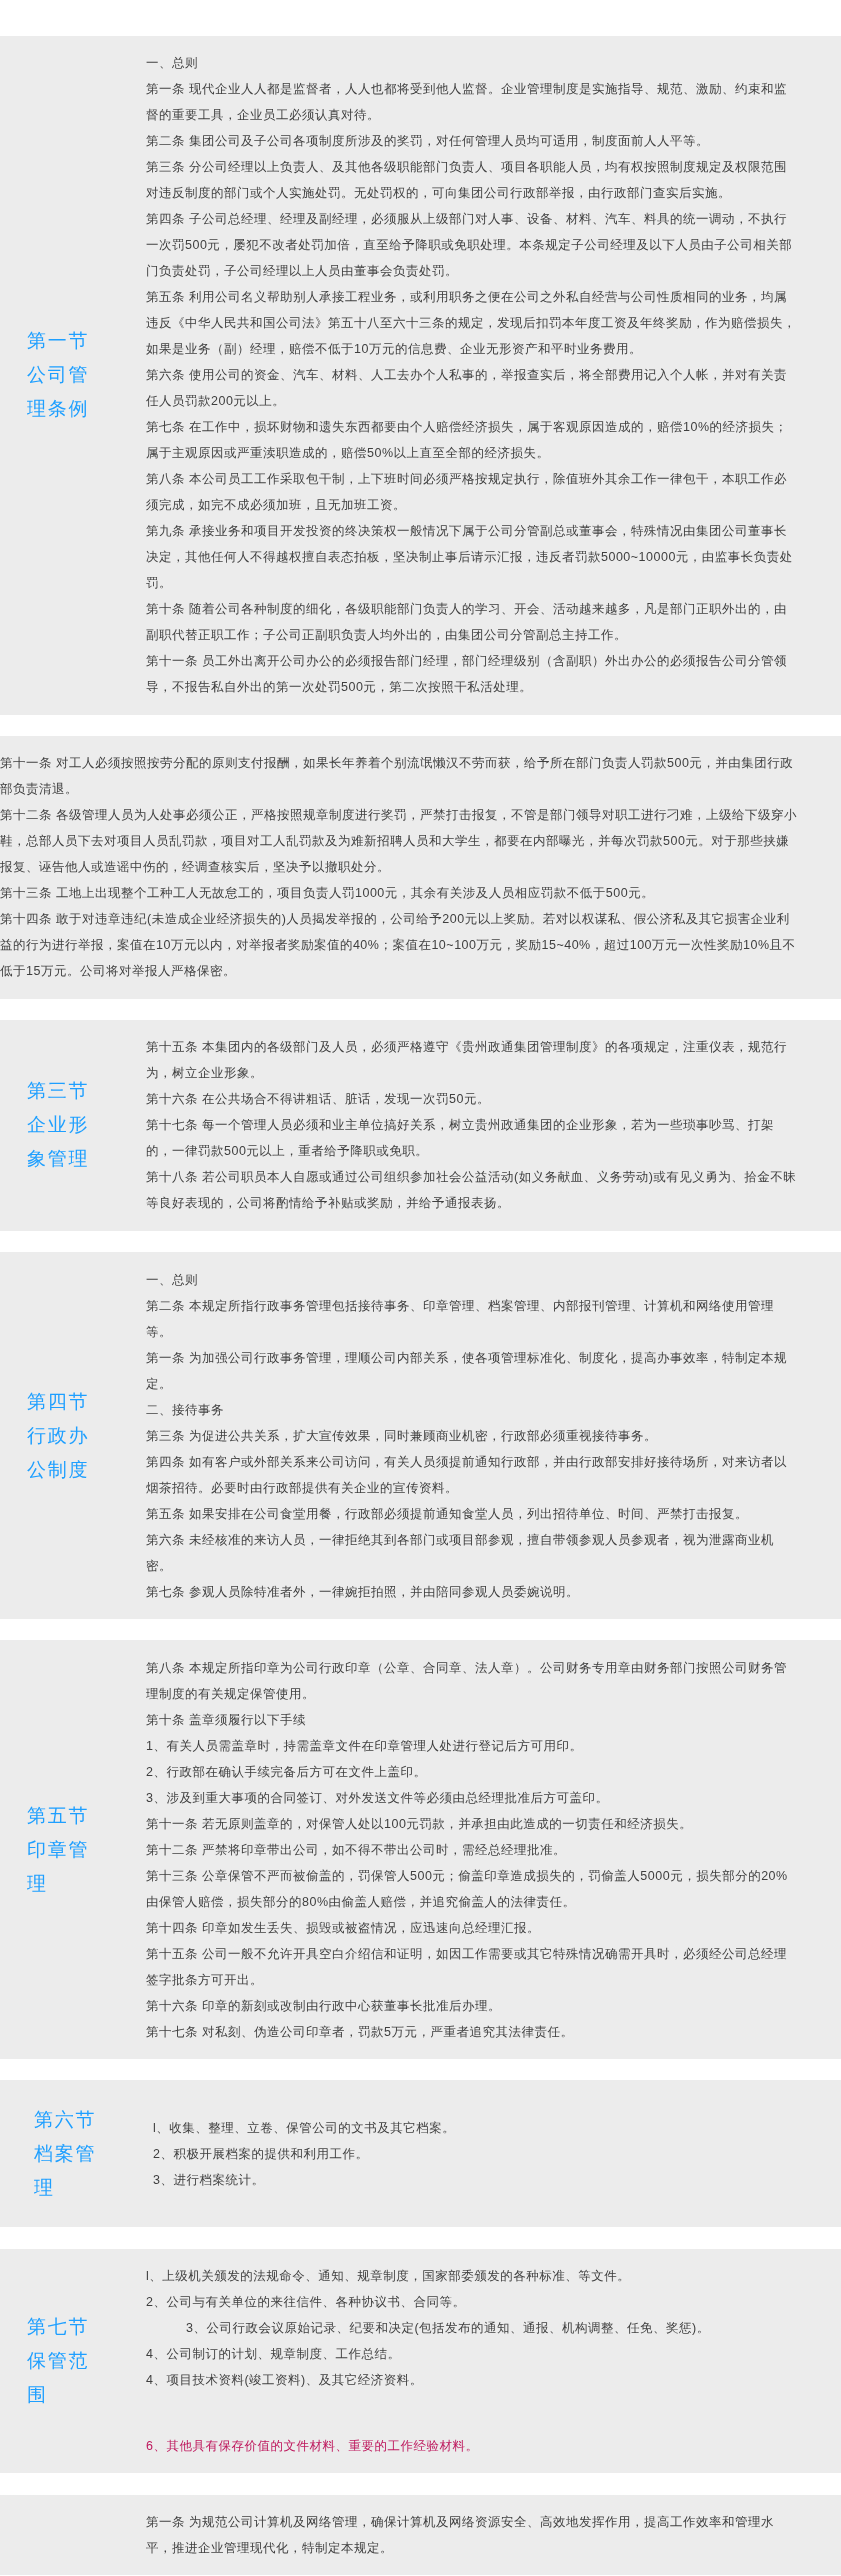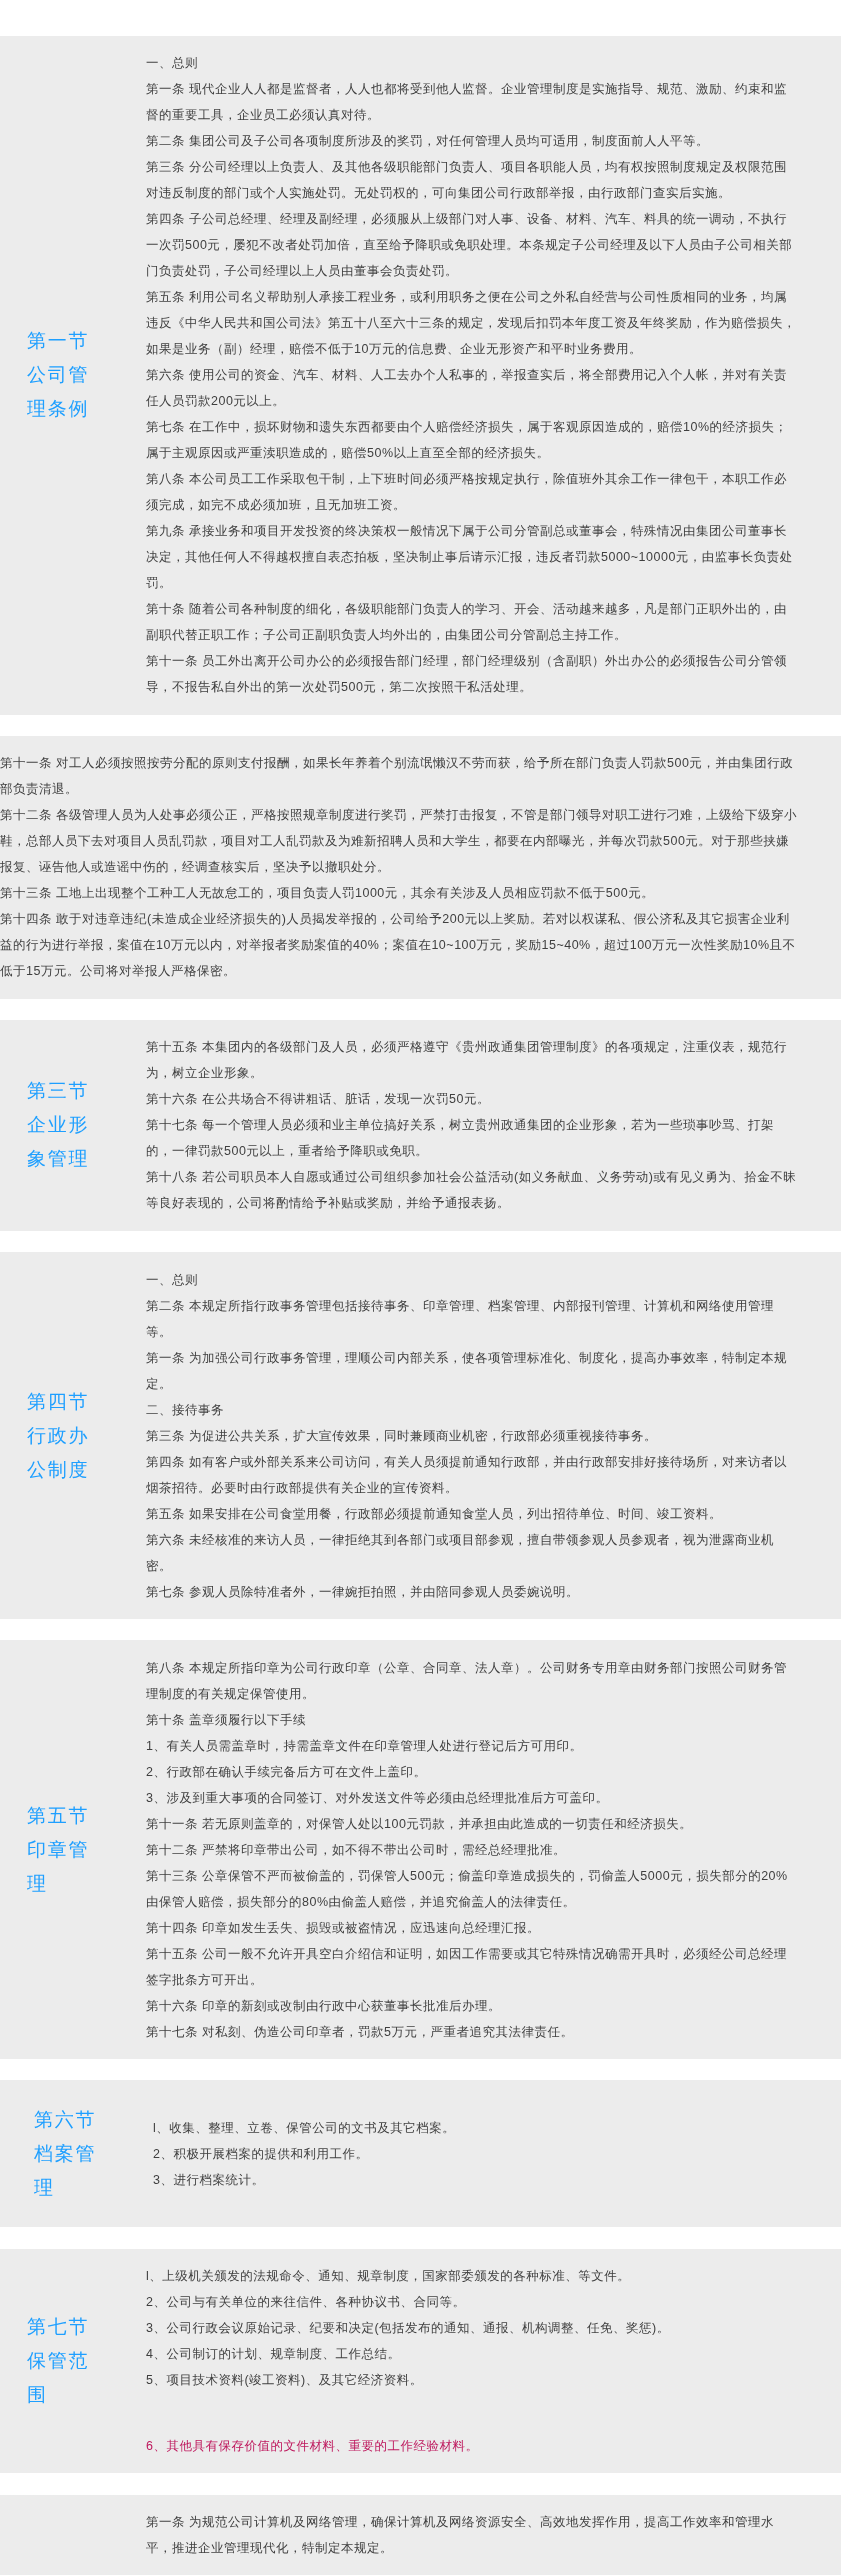--- a/index.html
+++ b/index.html
@@ -103,21 +103,21 @@
     <div class="title-col">
       <div class="section-title" style="color: rgb(30, 159, 255);">第四节 行政办公制度</div>
     </div>
     <div class="content-col">
           <p class="section-paragraph" style="color: rgb(63, 63, 63);">一、总则</p>
           <p class="section-paragraph" style="color: rgb(63, 63, 63);">第二条 本规定所指行政事务管理包括接待事务、印章管理、档案管理、内部报刊管理、计算机和网络使用管理等。</p>
           <p class="section-paragraph" style="color: rgb(63, 63, 63);">第一条 为加强公司行政事务管理，理顺公司内部关系，使各项管理标准化、制度化，提高办事效率，特制定本规定。</p>
           <p class="section-paragraph" style="color: rgb(63, 63, 63);">二、接待事务</p>
           <p class="section-paragraph" style="color: rgb(63, 63, 63);">第三条 为促进公共关系，扩大宣传效果，同时兼顾商业机密，行政部必须重视接待事务。</p>
           <p class="section-paragraph" style="color: rgb(63, 63, 63);">第四条 如有客户或外部关系来公司访问，有关人员须提前通知行政部，并由行政部安排好接待场所，对来访者以烟茶招待。必要时由行政部提供有关企业的宣传资料。</p>
-          <p class="section-paragraph" style="color: rgb(63, 63, 63);">第五条 如果安排在公司食堂用餐，行政部必须提前通知食堂人员，列出招待单位、时间、竣工资料。</p>
+          <p class="section-paragraph" style="color: rgb(63, 63, 63);">第五条 如果安排在公司食堂用餐，行政部必须提前通知食堂人员，列出招待单位、时间、严禁打击报复。</p>
           <p class="section-paragraph" style="color: rgb(63, 63, 63);">第六条 未经核准的来访人员，一律拒绝其到各部门或项目部参观，擅自带领参观人员参观者，视为泄露商业机密。</p>
           <p class="section-paragraph" style="color: rgb(63, 63, 63);">第七条 参观人员除特准者外，一律婉拒拍照，并由陪同参观人员委婉说明。</p>
         </div>
   </div>
 
   <div class="section-block" style="background: rgb(236, 236, 236);">
     <div class="title-col">
       <div class="section-title" style="color: rgb(30, 159, 255);">第五节 印章管理</div>
     </div>
     <div class="content-col">
@@ -147,23 +147,23 @@
         </div>
   </div>
 
   <div class="section-block" style="background: rgb(236, 236, 236);">
     <div class="title-col">
       <div class="section-title" style="color: rgb(30, 159, 255);">第七节 保管范围</div>
     </div>
     <div class="content-col">
           <p class="section-paragraph" style="color: rgb(63, 63, 63);">l、上级机关颁发的法规命令、通知、规章制度，国家部委颁发的各种标准、等文件。</p>
           <p class="section-paragraph" style="color: rgb(63, 63, 63);">2、公司与有关单位的来往信件、各种协议书、合同等。</p>
-          <p class="section-paragraph" style="color: rgb(63, 63, 63);">3、公司行政会议原始记录、纪要和决定(包括发布的通知、通报、机构调整、任免、奖惩)。</p>
+          <p class="section-paragraph" style="color: rgb(63, 63, 63); margin-left: 40px;">3、公司行政会议原始记录、纪要和决定(包括发布的通知、通报、机构调整、任免、奖惩)。</p>
           <p class="section-paragraph" style="color: rgb(63, 63, 63);">4、公司制订的计划、规章制度、工作总结。</p>
-          <p class="section-paragraph" style="color: rgb(63, 63, 63);">5、项目技术资料(竣工资料)、及其它经济资料。</p>
+          <p class="section-paragraph" style="color: rgb(63, 63, 63);">4、项目技术资料(竣工资料)、及其它经济资料。</p>
           <p class="section-paragraph" style="color: #be185d; margin-top: 40px;">6、其他具有保存价值的文件材料、重要的工作经验材料。</p>
         </div>
   </div>
 
   <div class="section-block" style="background: rgb(236, 236, 236);">
     <div class="title-col">
       
     </div>
     <div class="content-col">
           <p class="section-paragraph" style="color: rgb(63, 63, 63);">第一条 为规范公司计算机及网络管理，确保计算机及网络资源安全、高效地发挥作用，提高工作效率和管理水平，推进企业管理现代化，特制定本规定。</p>

